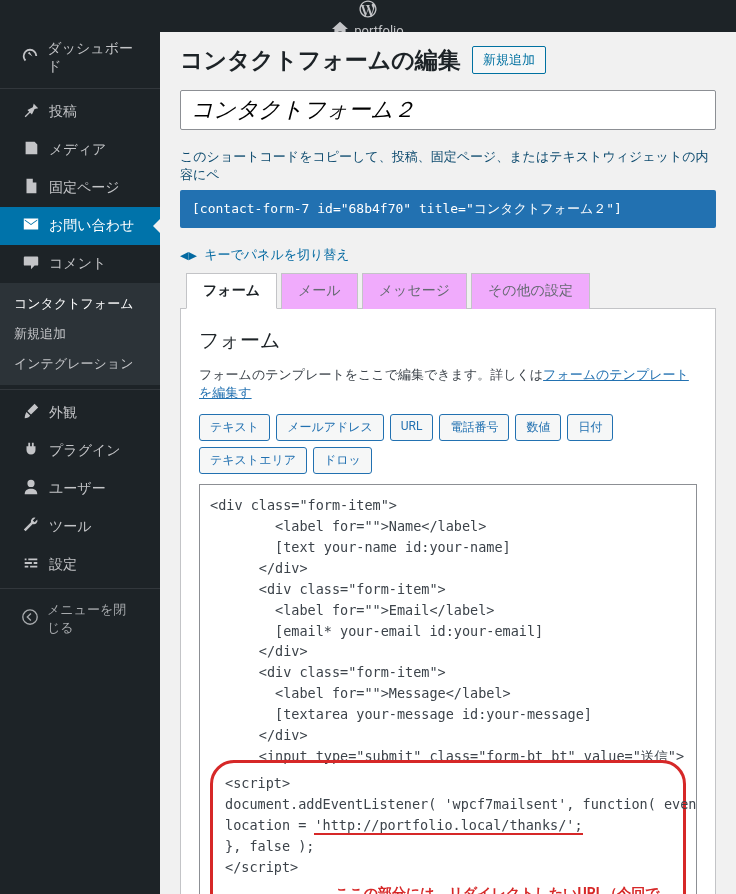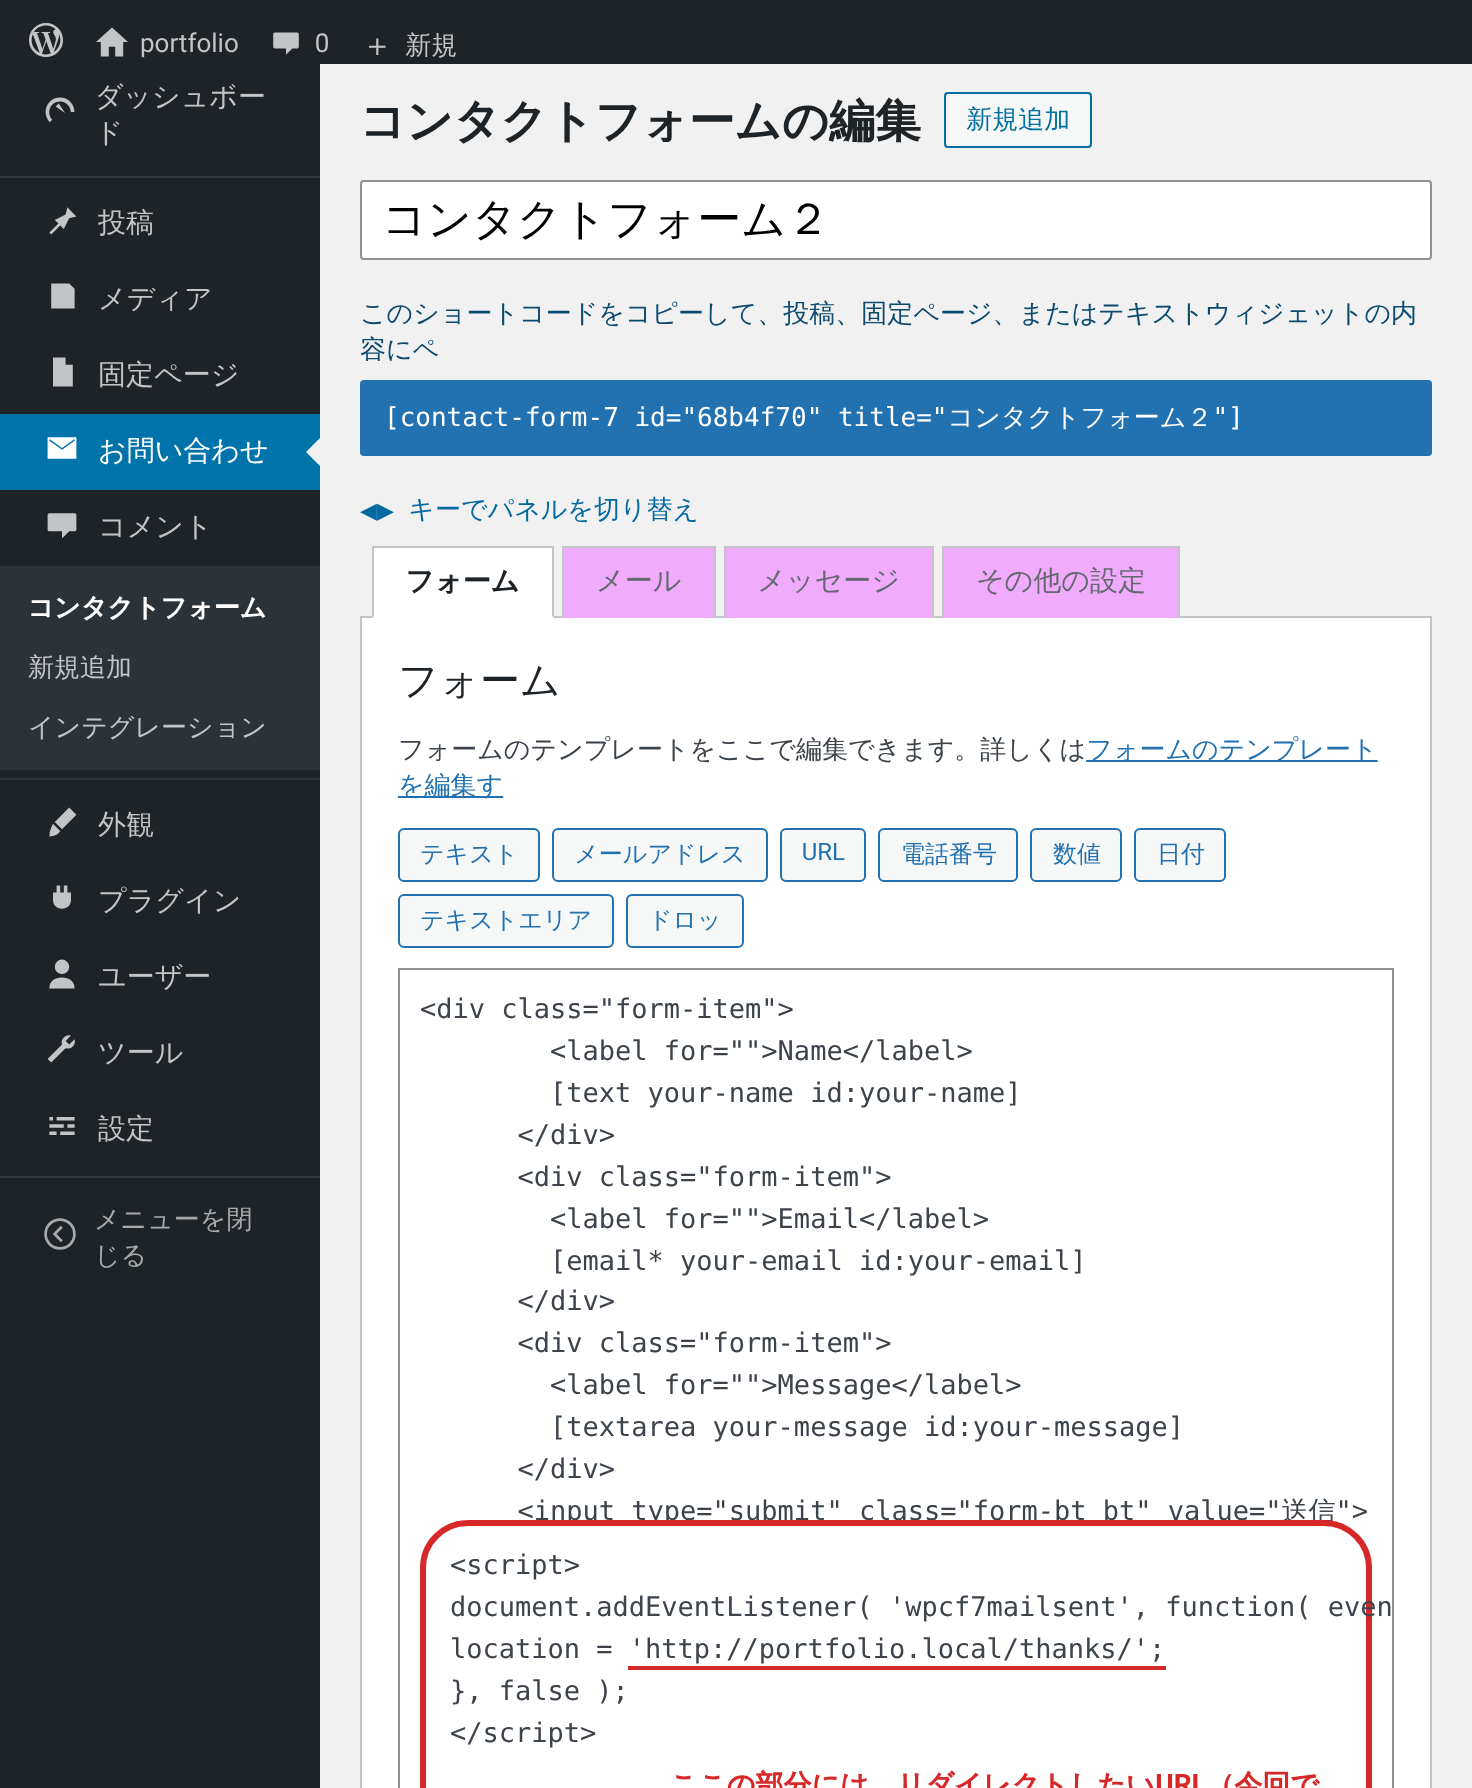--- a/index.html
+++ b/index.html
@@ -12,23 +12,24 @@
     overflow: hidden;
     color: #3c434a;
   }
 
   
   .adminbar {
     height: 32px;
     background: #1d2327;
     color: #c3c4c7;
     display: flex;
-    align-items: flex-end;
+    align-items: center;
     padding: 0 6px;
     font-size: 13px;
+    flex-direction: column;
   }
   .adminbar .ab-item {
     display: flex;
     align-items: center;
     gap: 6px;
     padding: 0 8px;
     cursor: pointer;
   }
   .ab-icon { font-size: 16px; line-height: 1; }
 
@@ -65,21 +66,21 @@
     border-right-color: #f1f1f1;
   }
   .menu-icon { width: 20px; text-align: center; font-size: 16px; }
   .submenu { background: #2c3338; padding: 6px 0; }
   .submenu-item {
     padding: 6px 12px 6px 14px;
     font-size: 13px;
     color: #c3c4c7;
     cursor: pointer;
   }
-  .submenu-item.current { color: #fff; font-weight: 700; }
+  .submenu-item.current { color: #fff; font-weight: 400; }
   .menu-separator { height: 5px; border-bottom: 1px solid #32373c; margin-bottom: 4px; }
   .collapse-item { color: #a7aaad; font-size: 13px; }
 
   
   .main {
     position: absolute;
     top: 32px;
     left: 160px;
     right: 0;
     bottom: 0;
@@ -109,20 +110,21 @@
   }
 
   .title-input {
     width: 100%;
     font-size: 22px;
     padding: 6px 10px;
     border: 1px solid #8c8f94;
     border-radius: 2px;
     margin: 14px 0 18px 0;
     background: #fff;
+    font-style: italic;
   }
 
   .desc { font-size: 13px; color: #0c4a6e; margin-bottom: 6px; }
 
   .shortcode-box {
     background: #2271b1;
     color: #fff;
     padding: 10px 12px;
     font-family: Consolas, Monaco, monospace;
     font-size: 13px;

